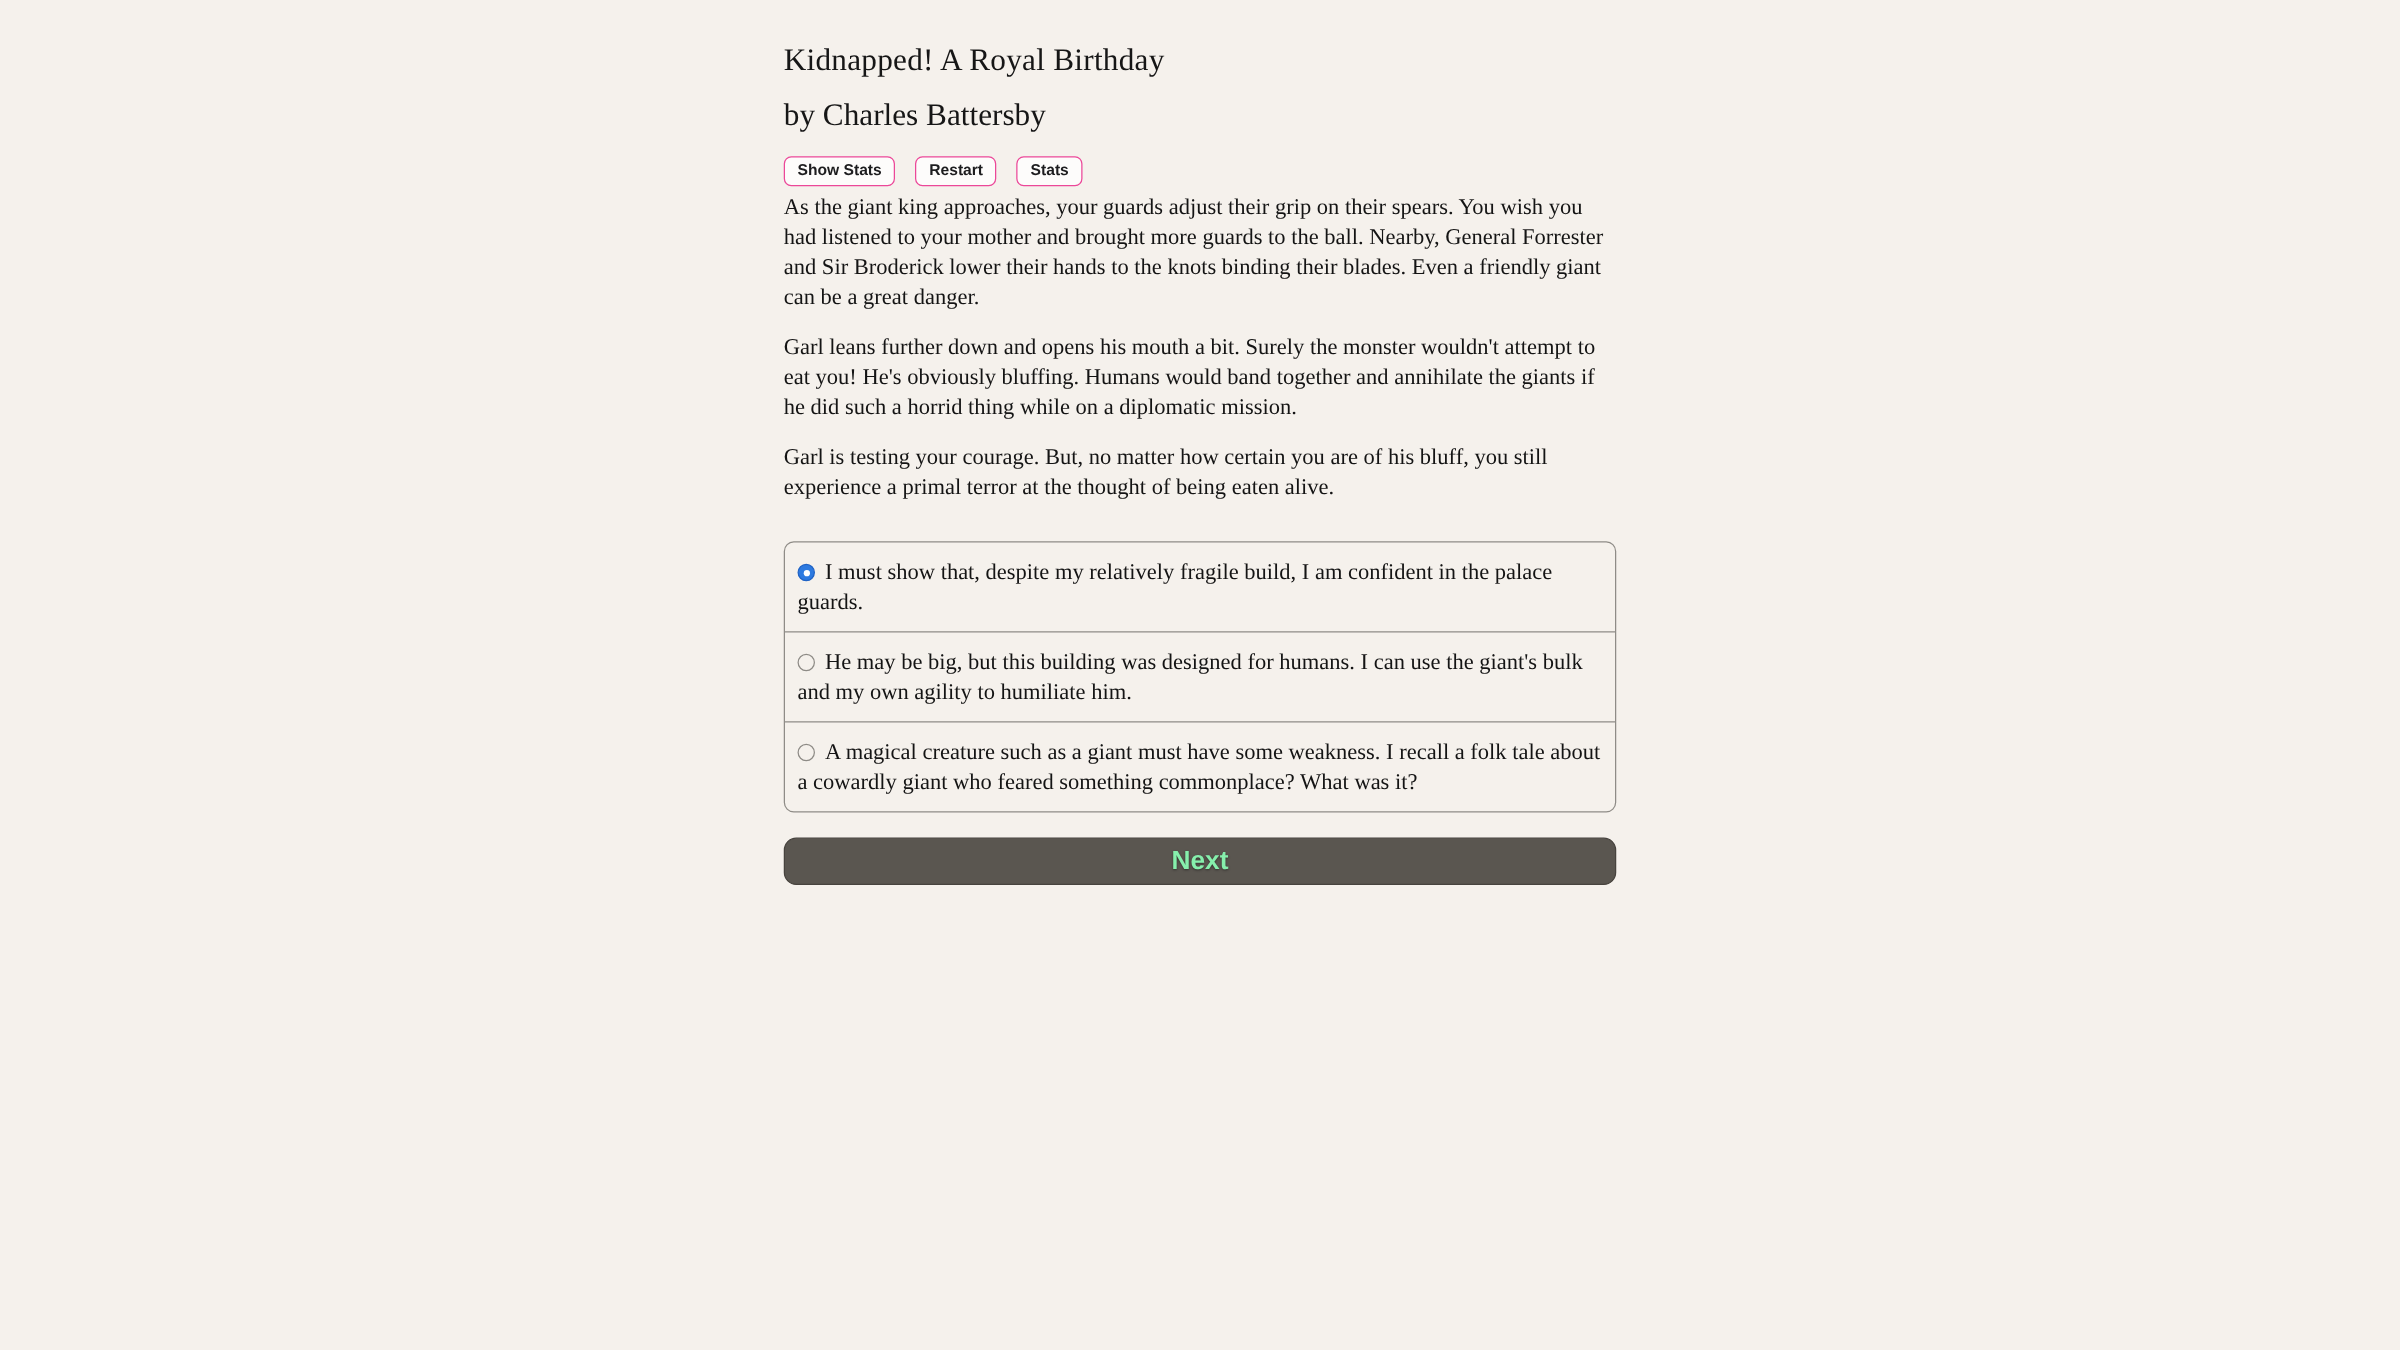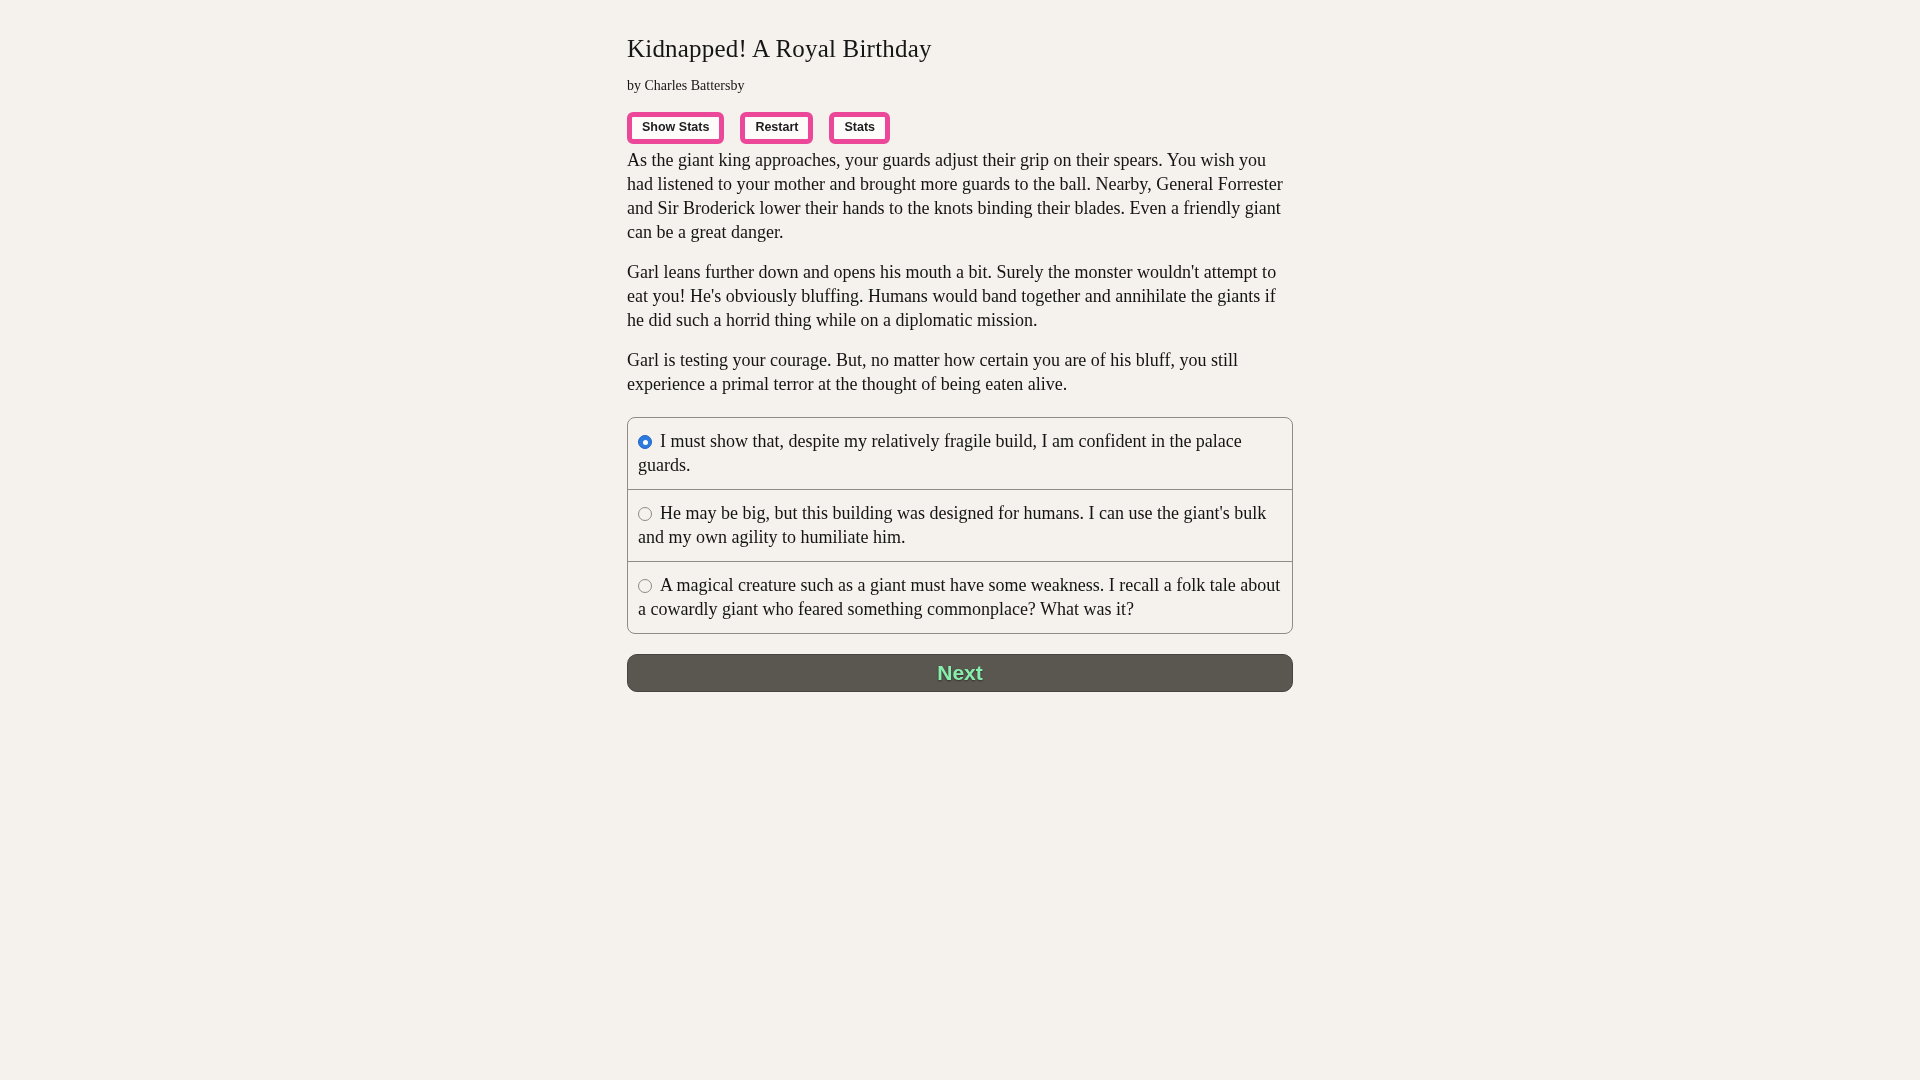--- a/index.html
+++ b/index.html
@@ -19,53 +19,53 @@
   .game-title {
     margin: 0;
     font-size: 25px;
     font-weight: 400;
     color: #161616;
     letter-spacing: 0.2px;
     line-height: 1.2;
   }
   .game-author {
     margin: 13px 0 0 0;
-    font-size: 14px;
+    font-size: 25px;
     color: #161616;
     line-height: 1.25;
   }
   .toolbar {
     margin-top: 17px;
     display: flex;
     gap: 16px;
     align-items: center;
   }
   .toolbar button {
     font-family: "Liberation Sans", sans-serif;
     font-size: 12.5px;
     font-weight: 600;
     color: #1d1d1f;
     background: #fdfcfb;
-    border: 5px solid #ec4899;
+    border: 1px solid #ec4899;
     border-radius: 6px;
     padding: 3px 10px 4px 10px;
     line-height: 1.2;
     cursor: pointer;
   }
   .story {
     margin-top: 4px;
   }
   .story p {
     margin: 0 0 16px 0;
     font-size: 18px;
     line-height: 24px;
     color: #141414;
   }
   .choices {
-    margin-top: 21px;
+    margin-top: 32px;
     border: 1px solid #8f8c87;
     border-radius: 8px;
     background: transparent;
     overflow: hidden;
   }
   .choice-row {
     padding: 11px 10px 12px 10px;
     border-bottom: 1px solid #8f8c87;
     font-size: 18px;
     line-height: 24px;

